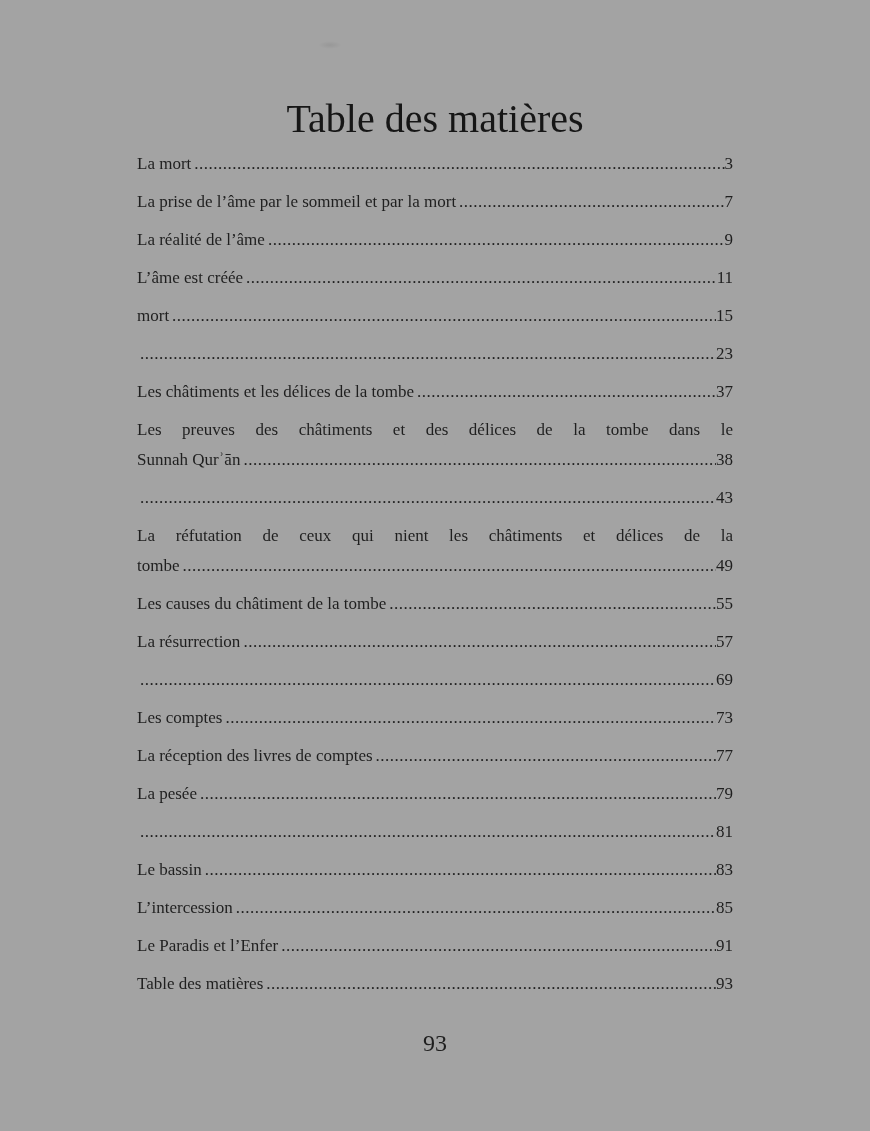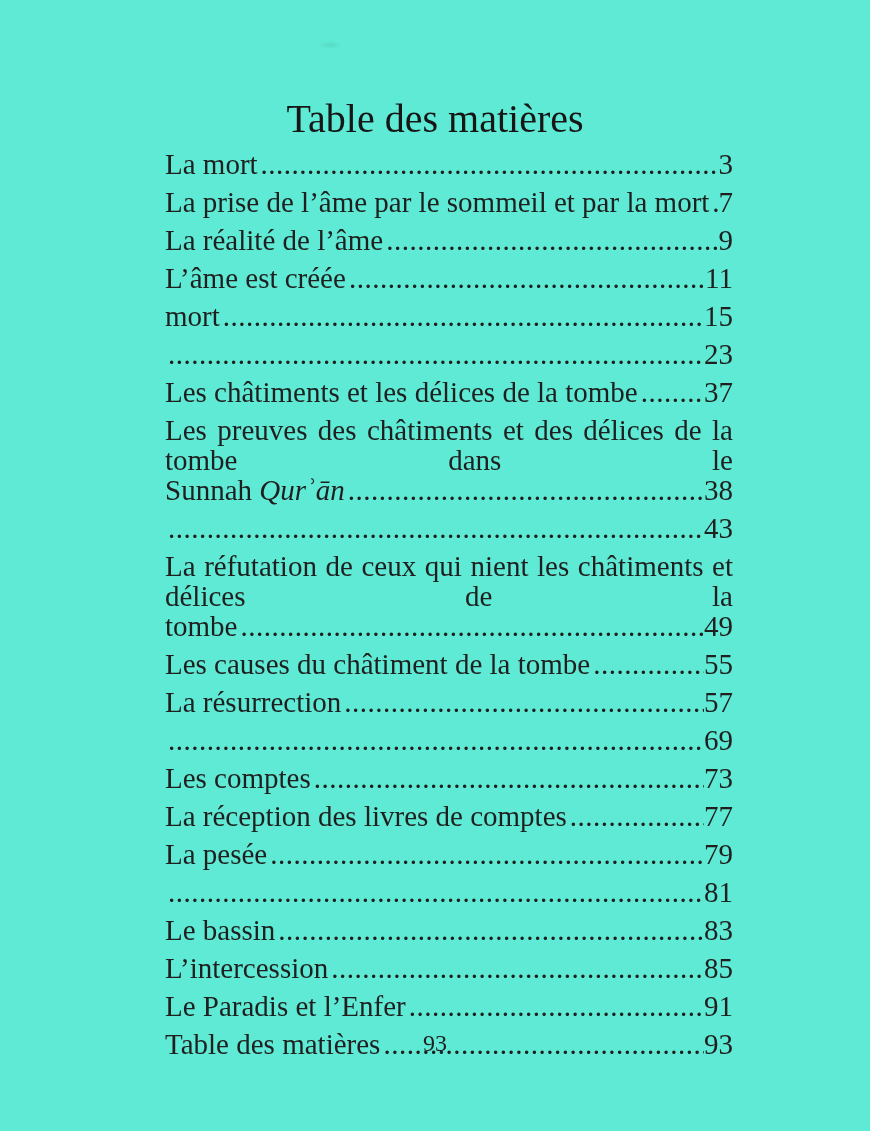--- a/index.html
+++ b/index.html
@@ -5,21 +5,21 @@
   html, body {
     margin: 0;
     padding: 0;
     background: #e9e9e9;
   }
   .page {
     position: relative;
     width: 870px;
     height: 1131px;
     margin: 0 auto;
-    background: #5eead4;
+    background: #a3a3a3;
     overflow: hidden;
     font-family: "Liberation Serif", "DejaVu Serif", serif;
     color: #1f1f1f;
   }
   .scan-artifact {
     position: absolute;
     left: 318px;
     top: 41px;
     width: 24px;
     height: 8px;
@@ -35,22 +35,21 @@
   .title {
     margin: 0 0 6px 0;
     font-size: 40px;
     line-height: 48px;
     font-weight: 500;
     text-align: center;
     color: #161616;
     letter-spacing: 0px;
   }
   .toc {
-    font-size: 29px;
-    margin-left: 28px;
+    font-size: 17px;
   }
   .entry {
     margin: 0 0 8px 0;
   }
   .preline {
     line-height: 30px;
     text-align: justify;
     text-align-last: justify;
     white-space: normal;
   }
@@ -69,21 +68,20 @@
     overflow: hidden;
     white-space: nowrap;
     padding-left: 3px;
     letter-spacing: 0.5px;
   }
   .pg {
     flex: 0 0 auto;
     white-space: nowrap;
   }
   .it {
-    font-style: italic;
   }
   .footer {
     position: absolute;
     top: 1028px;
     left: 0;
     right: 0;
     text-align: center;
     font-size: 24px;
     line-height: 30px;
     color: #1f1f1f;

